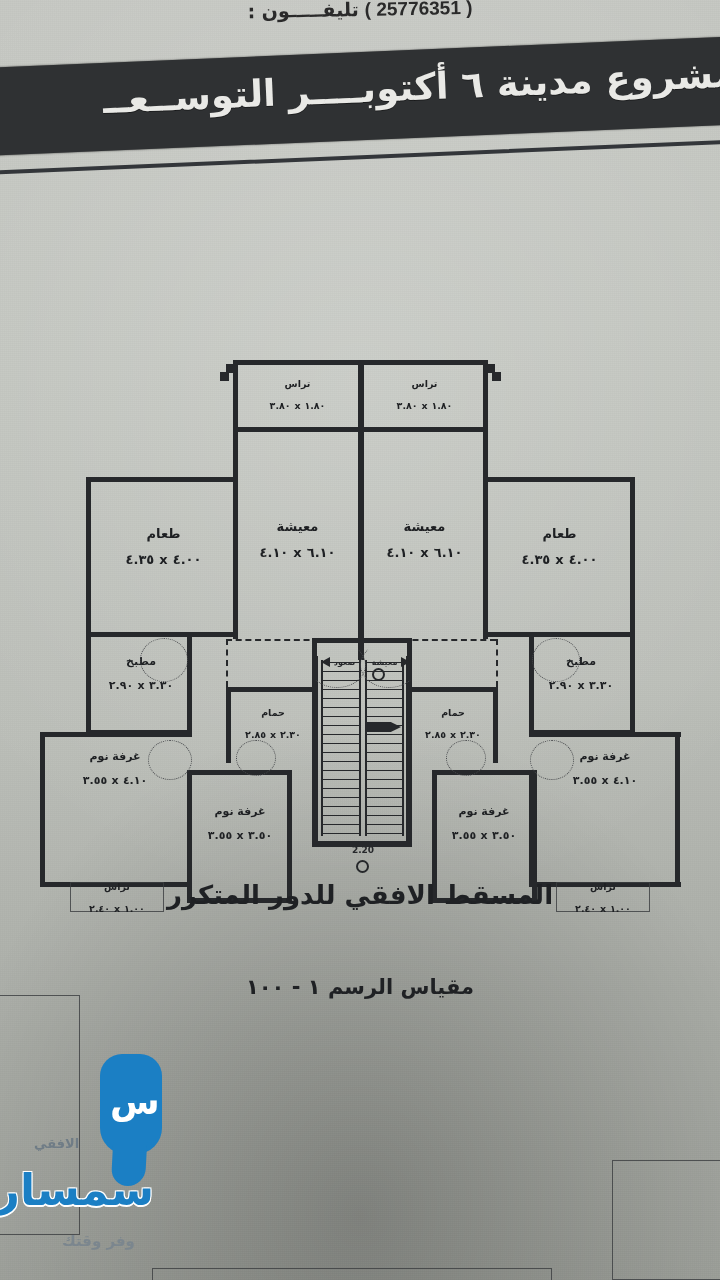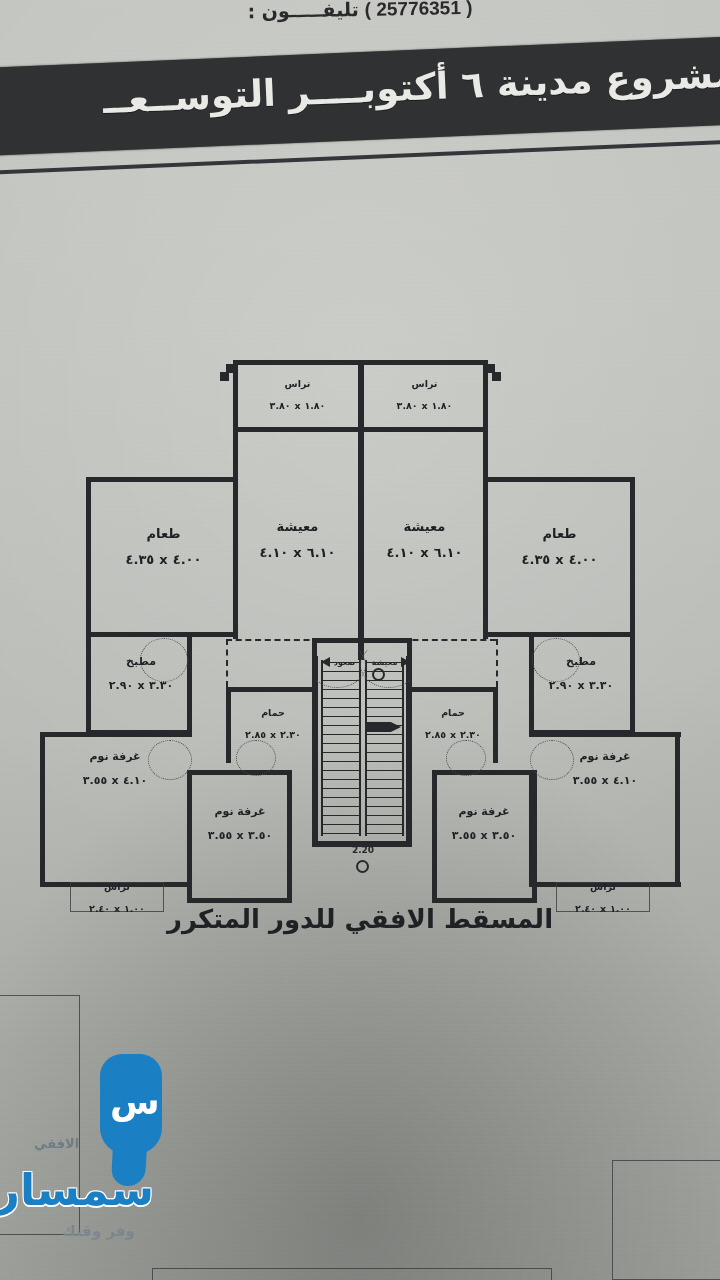--- a/index.html
+++ b/index.html
@@ -150,21 +150,21 @@
     font-size:9px;font-weight:700;color:#26282b;direction:rtl;
     text-align:center;
   }
 
   
   .caption{
     position:absolute;left:0;width:100%;
     text-align:center;direction:rtl;color:#1f2124;
     white-space:nowrap;
   }
-  .cap1{top:904px;font-size:26px;font-weight:700;letter-spacing:1.5px;}
+  .cap1{top:880px;font-size:26px;font-weight:700;letter-spacing:1.5px;}
   .cap2{top:975px;font-size:21px;font-weight:700;letter-spacing:1.5px;}
 
   
   .thinbox{
     position:absolute;
     border:1.6px solid #3c3e41;
     opacity:.82;
   }
 
   
@@ -196,21 +196,21 @@
   #wm .brand{
     position:absolute;left:2px;top:118px;width:140px;
     font-size:44px;font-weight:700;color:#1b7fc4;
     line-height:1;letter-spacing:-1px;
     text-shadow:
       1px 1px 0 #ffffff, -1px 1px 0 #ffffff,
       1px -1px 0 #ffffff, -1px -1px 0 #ffffff,
       0 2px 0 #ffffff;
   }
   #wm .tag-bot{
-    position:absolute;left:50px;top:172px;width:120px;
+    position:absolute;left:50px;top:182px;width:120px;
     text-align:left;
     font-size:15px;color:#7b868e;font-weight:700;
   }
 </style>
 </head>
 <body>
 
 <div id="page">
   <div id="paper"></div>
   <div id="grain"></div>
@@ -400,20 +400,21 @@
     <div class="arcdoor" style="left:320px;top:300px;width:58px;height:46px;border-top-color:transparent;border-right-color:transparent;"></div>
     <div class="arcdoor" style="left:100px;top:296px;width:48px;height:44px;"></div>
     <div class="arcdoor" style="left:492px;top:296px;width:48px;height:44px;"></div>
     <div class="arcdoor" style="left:108px;top:398px;width:44px;height:40px;"></div>
     <div class="arcdoor" style="left:490px;top:398px;width:44px;height:40px;"></div>
     <div class="arcdoor" style="left:196px;top:398px;width:40px;height:36px;"></div>
     <div class="arcdoor" style="left:406px;top:398px;width:40px;height:36px;"></div>
   </div>
 
   <div class="caption cap1">المسقط الافقي للدور المتكرر</div>
+  <div class="caption cap2">مقياس الرسم ١ - ١٠٠</div>
 
   <div class="thinbox" style="left:-40px;top:995px;width:120px;height:240px;"></div>
   <div class="thinbox" style="left:152px;top:1268px;width:400px;height:60px;"></div>
   <div class="thinbox" style="left:612px;top:1160px;width:160px;height:120px;"></div>
 
   <div id="wm">
     <div class="badge">
       <div class="seen">س</div>
     </div>
     <div class="tag-top">الافقي</div>

